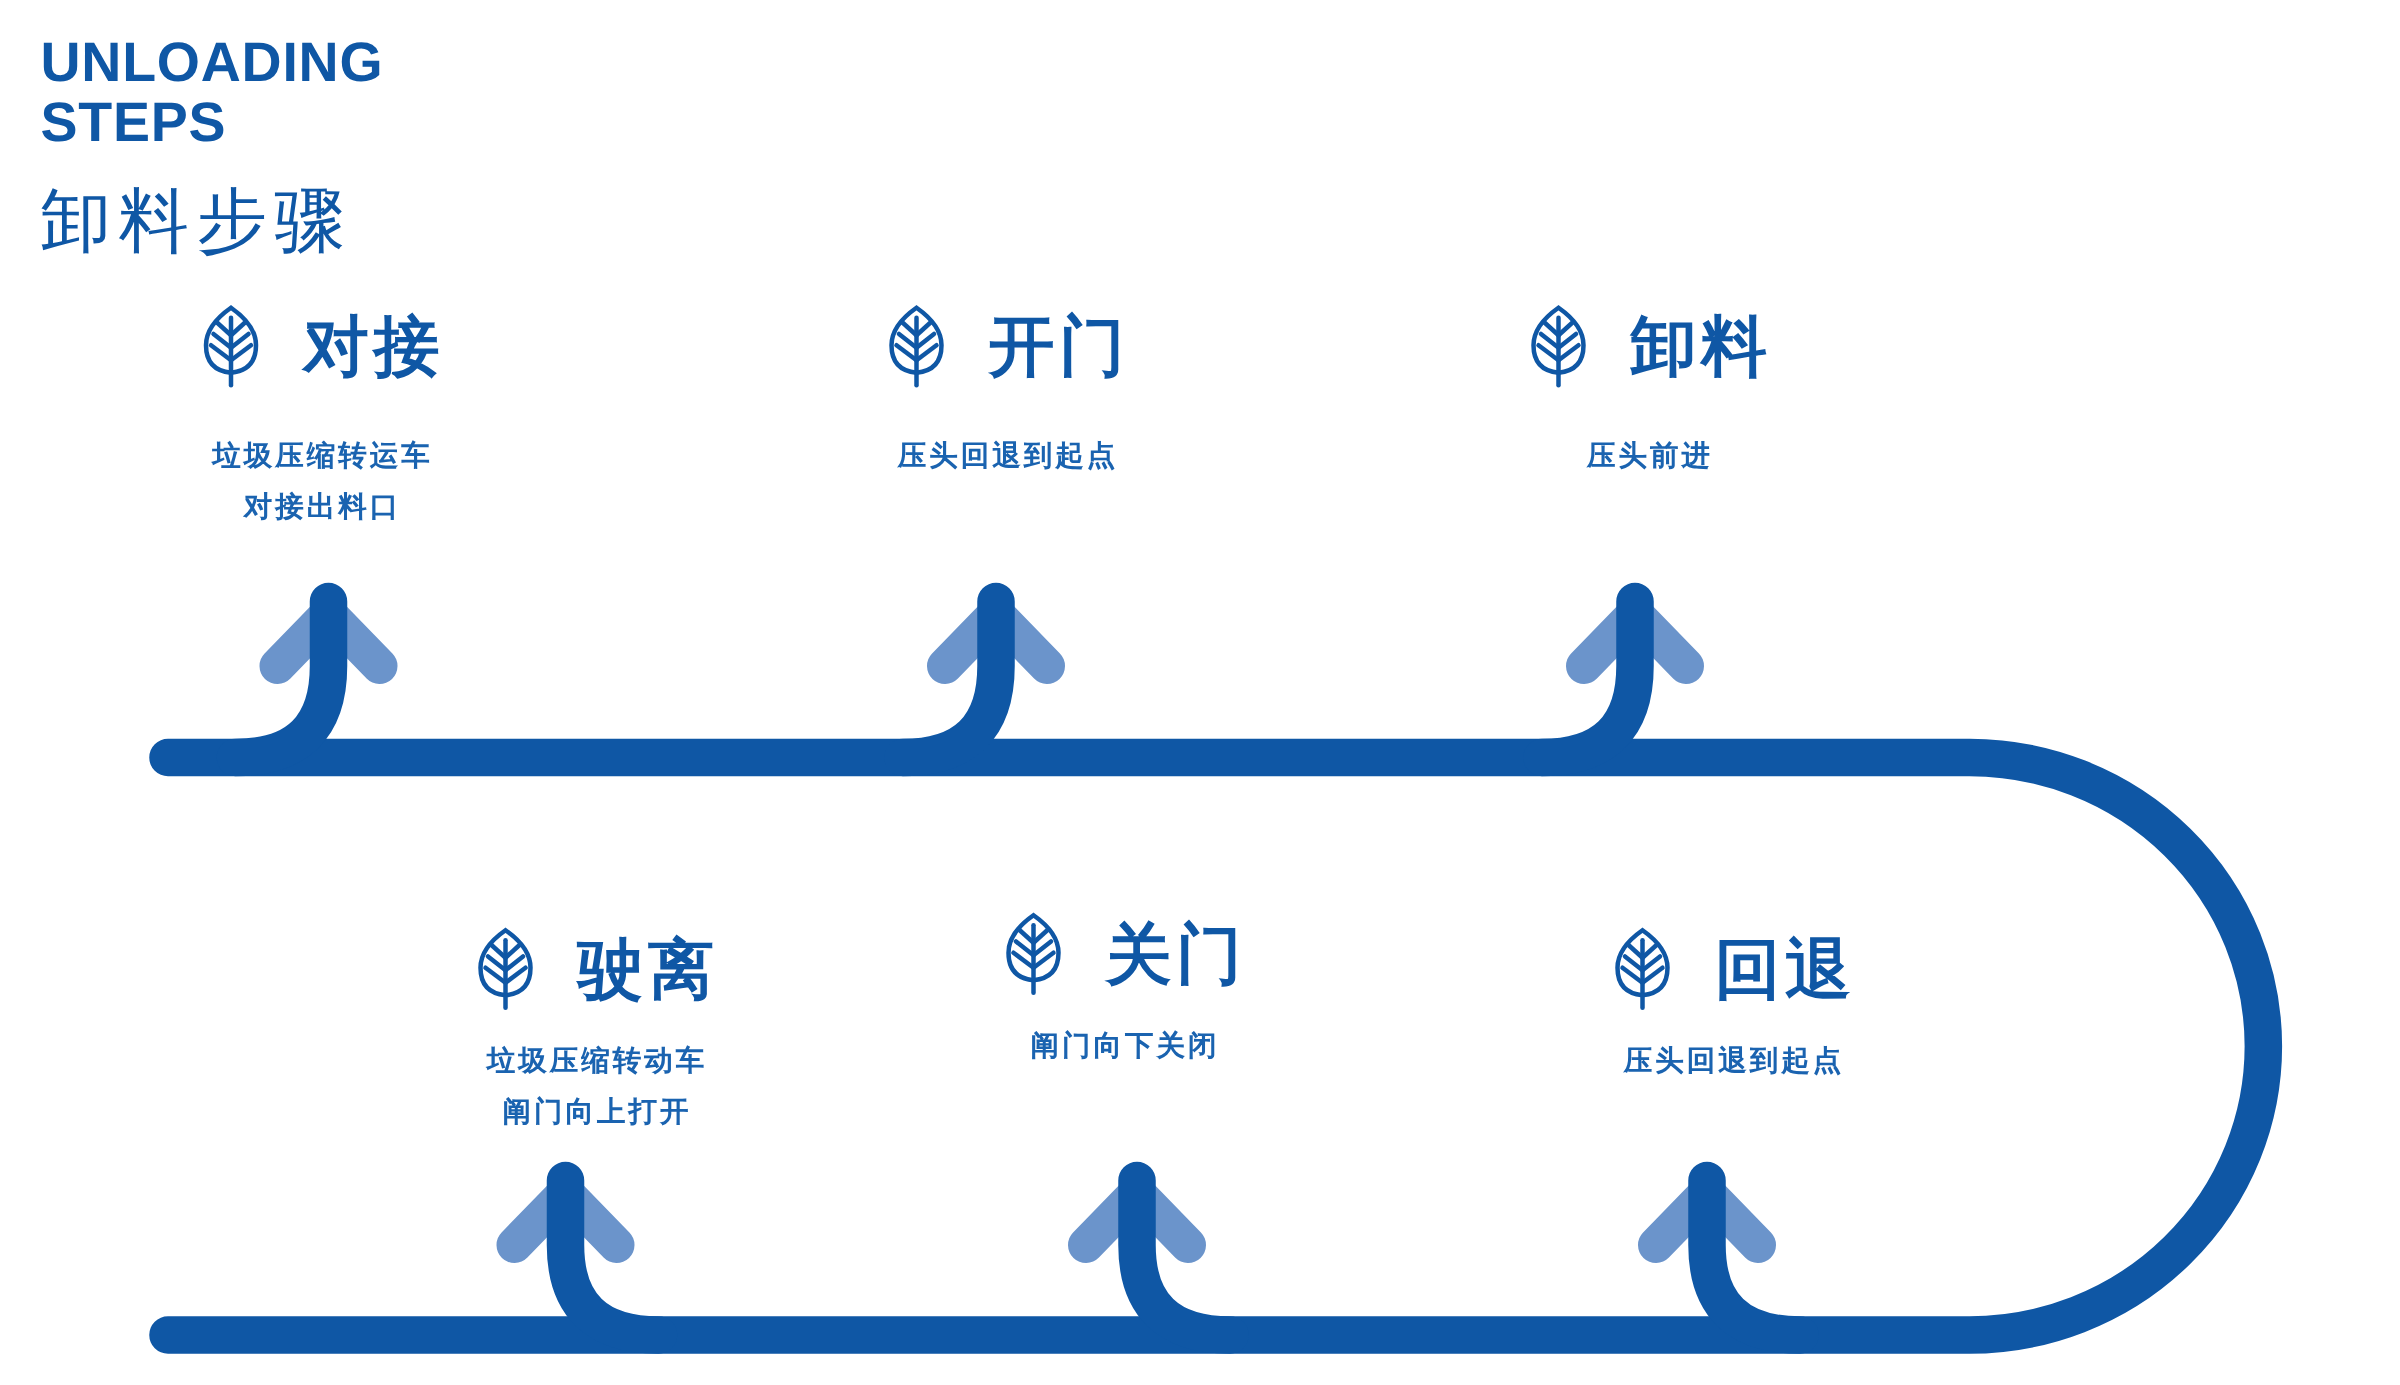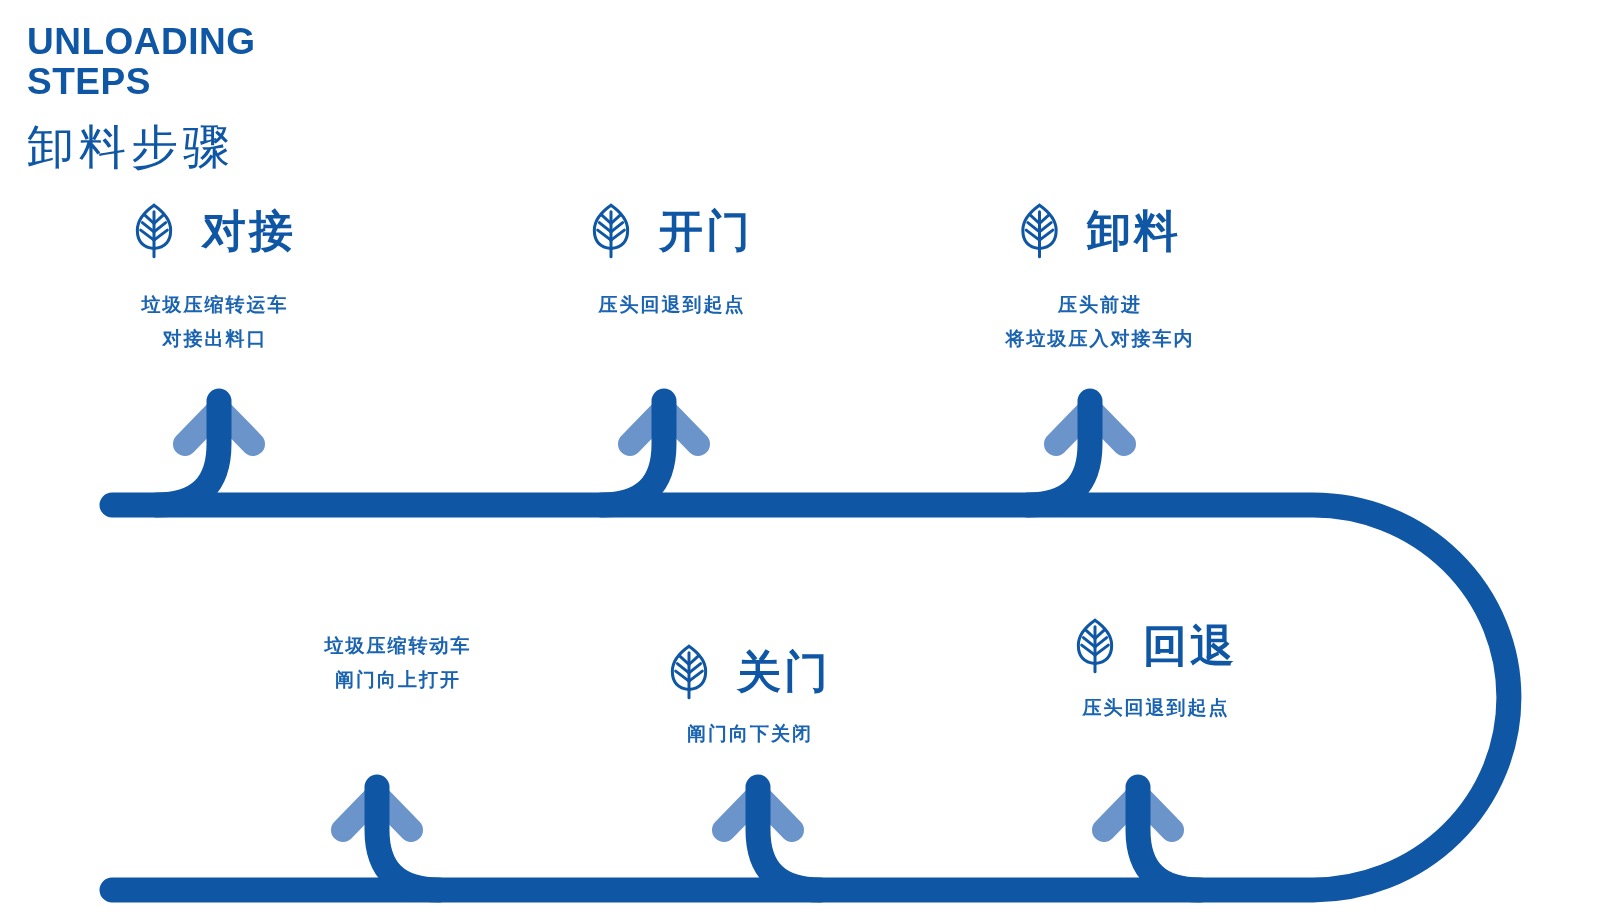--- a/index.html
+++ b/index.html
@@ -188,32 +188,45 @@
           <line x1="24" y1="24" x2="13" y2="14"></line>
         <line x1="24" y1="34" x2="38" y2="23"></line>
           <line x1="24" y1="34" x2="10" y2="23"></line>
         <line x1="24" y1="44" x2="40" y2="32"></line>
           <line x1="24" y1="44" x2="8" y2="32"></line>
       </svg>
       <span class="step-title">卸料</span>
     </div>
     <div class="step-desc">
       <div>压头前进</div>
-      <div>将垃圾压入对接车内</div>
     </div>
   </div>
 
   <div class="step bottom" style="left:398px; top:615px;">
+    <div class="step-title-row">
+      <svg class="leaf" viewBox="0 0 48 66">
+        <path d="M24 2 Q44 16 44 32 Q44 52 24 54 Q4 52 4 32 Q4 16 24 2 Z"></path>
+        <line x1="24" y1="10" x2="24" y2="54"></line>
+          <line x1="24" y1="54" x2="24" y2="64"></line>
+        <line x1="24" y1="24" x2="35" y2="14"></line>
+          <line x1="24" y1="24" x2="13" y2="14"></line>
+        <line x1="24" y1="34" x2="38" y2="23"></line>
+          <line x1="24" y1="34" x2="10" y2="23"></line>
+        <line x1="24" y1="44" x2="40" y2="32"></line>
+          <line x1="24" y1="44" x2="8" y2="32"></line>
+      </svg>
+      <span class="step-title">驶离</span>
+    </div>
     <div class="step-desc">
       <div>垃圾压缩转动车</div>
       <div>阐门向上打开</div>
     </div>
   </div>
 
-  <div class="step bottom" style="left:750px; top:641px;">
+  <div class="step bottom" style="left:750px; top:605px;">
     <div class="step-title-row">
       <svg class="leaf" viewBox="0 0 48 66">
         <path d="M24 2 Q44 16 44 32 Q44 52 24 54 Q4 52 4 32 Q4 16 24 2 Z"></path>
         <line x1="24" y1="10" x2="24" y2="54"></line>
           <line x1="24" y1="54" x2="24" y2="64"></line>
         <line x1="24" y1="24" x2="35" y2="14"></line>
           <line x1="24" y1="24" x2="13" y2="14"></line>
         <line x1="24" y1="34" x2="38" y2="23"></line>
           <line x1="24" y1="34" x2="10" y2="23"></line>
         <line x1="24" y1="44" x2="40" y2="32"></line>

